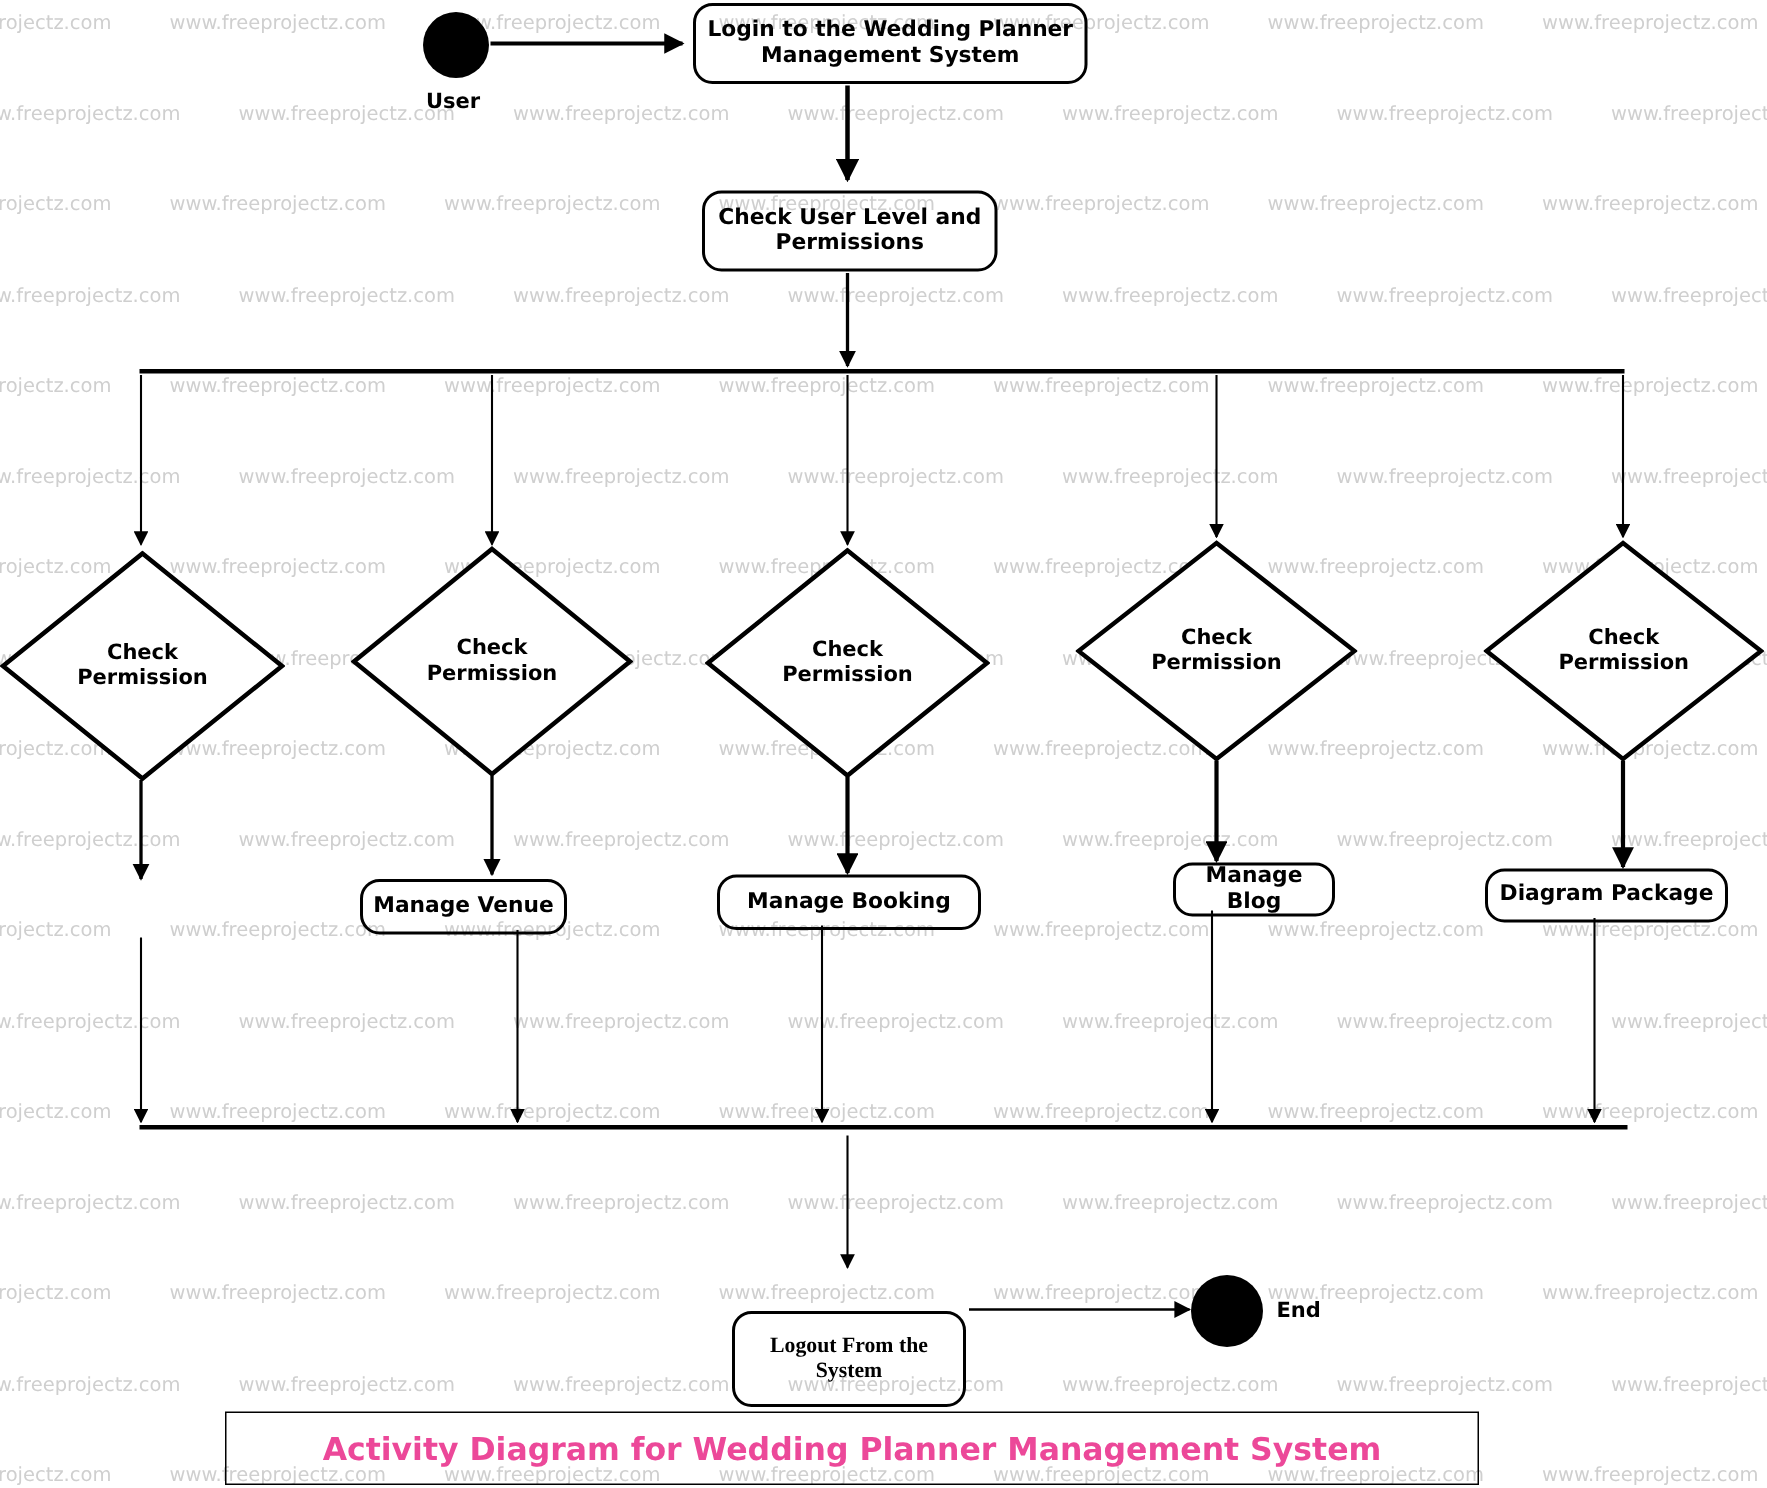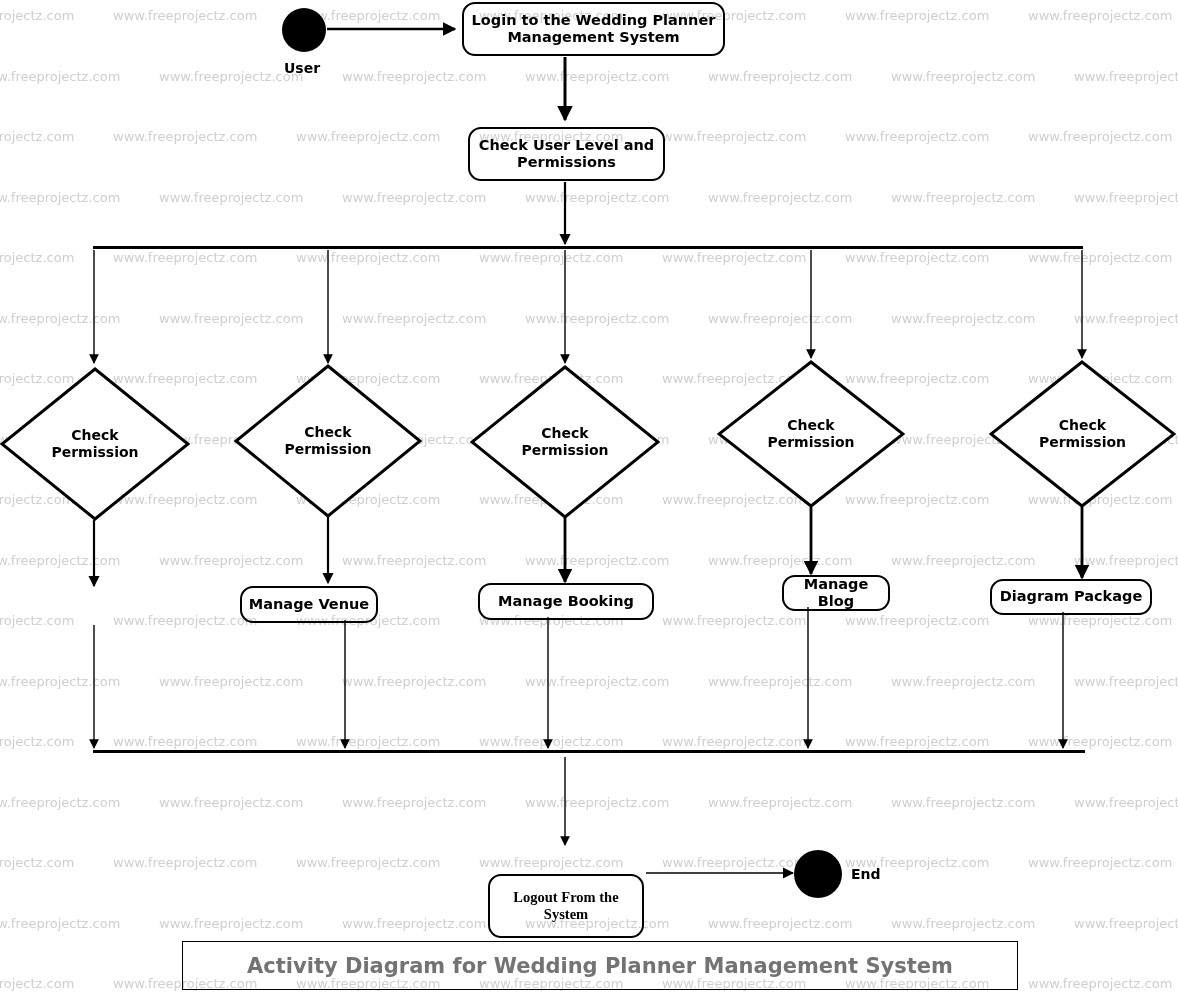--- a/index.html
+++ b/index.html
@@ -119,23 +119,22 @@
   .title-bar {
     position: absolute;
     box-sizing: border-box;
     border: 1.5px solid #000000;
     background: transparent;
     display: flex;
     align-items: center;
     justify-content: center;
     font-weight: bold;
     font-size: 21px;
-    color: #737373;
-    z-index: 5;
-    margin-left: 32px;
+    color: #ec4899;
+    z-index: 5;
   }
 </style>
 </head>
 <body>
 
 <div id="canvas">
 
   <div id="watermark-layer">
       <div class="wm" style="left: -70px; top: 8px;">www.freeprojectz.com</div>
       <div class="wm" style="left: 113px; top: 8px;">www.freeprojectz.com</div>

